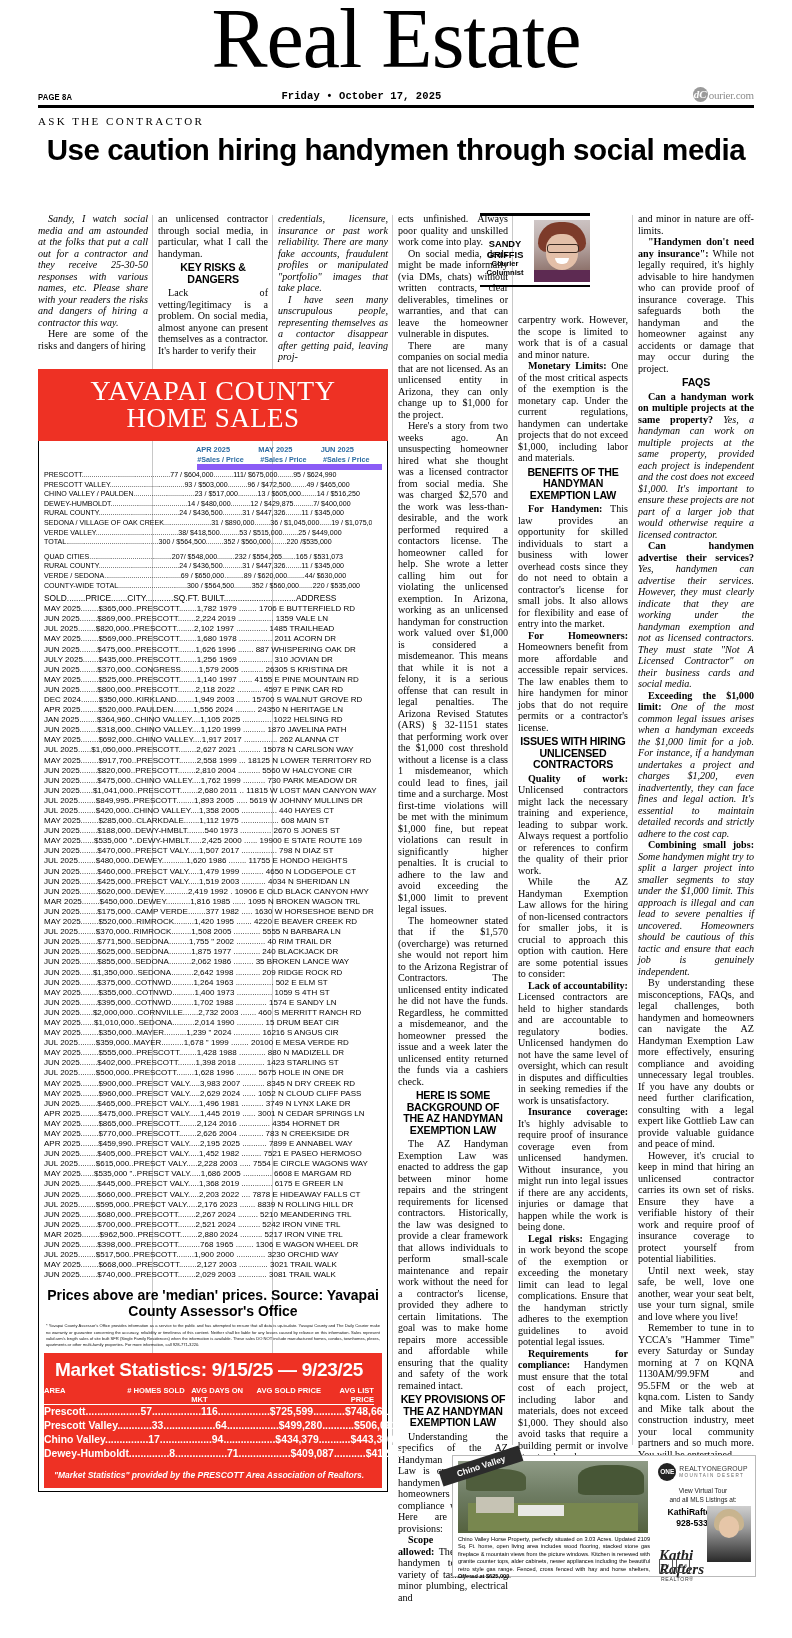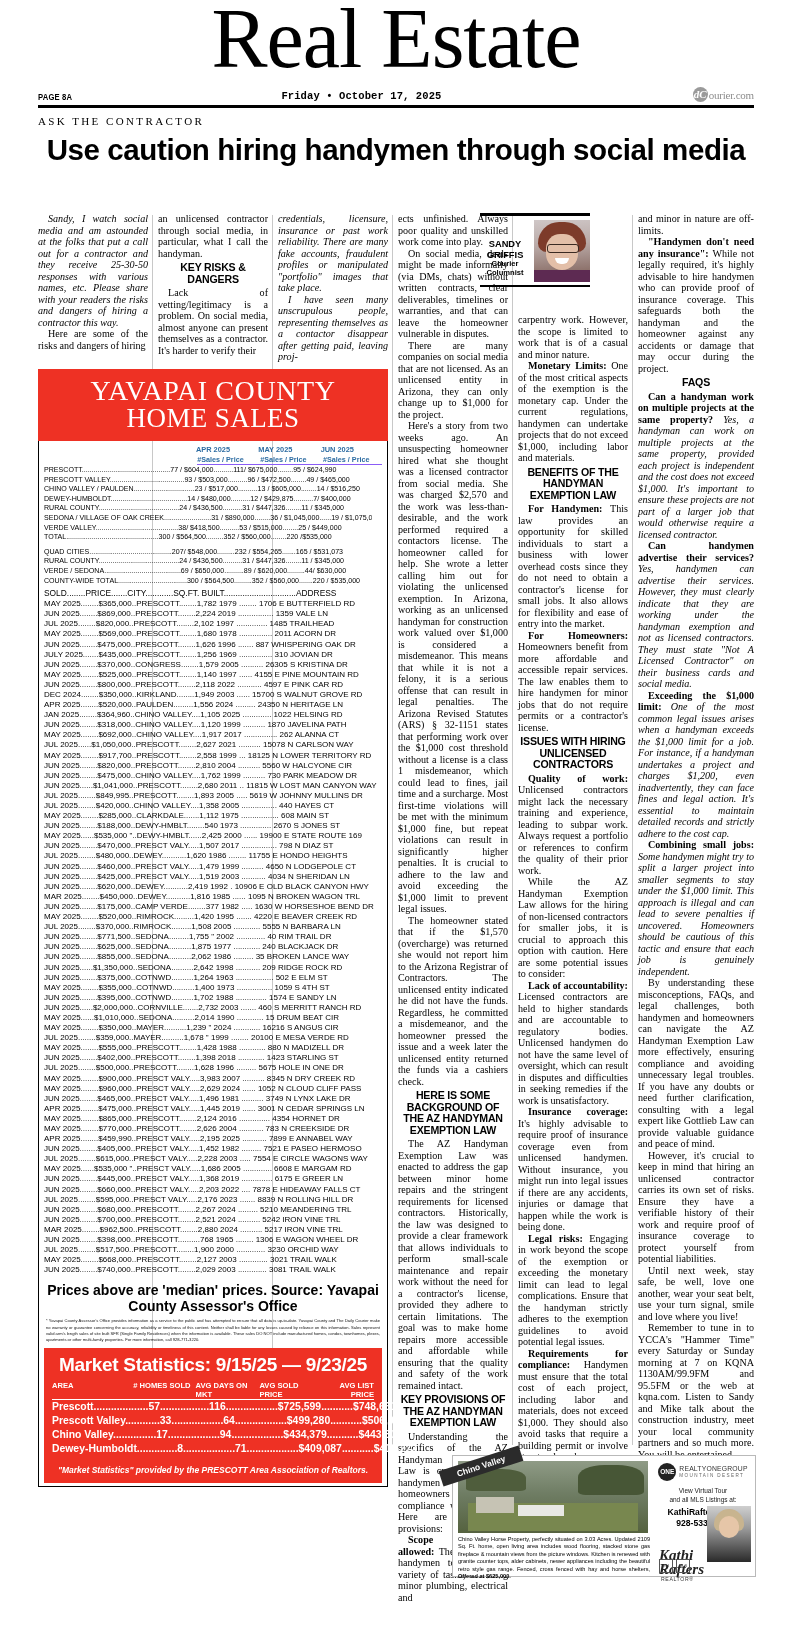--- a/index.html
+++ b/index.html
@@ -55,30 +55,30 @@
   .sales{position:absolute;left:38px;top:362px;width:350px;margin-top:7px;}
   .sales-head{background:#ee3124;color:#fff;text-align:center;padding:7px 0 9px 0;}
   .sh1{font-family:"Liberation Serif",serif;font-size:28px;letter-spacing:.6px;line-height:29px;}
   .sh2{font-family:"Liberation Serif",serif;font-size:27px;letter-spacing:.4px;line-height:27px;}
   .sales-body{border-left:1px solid #000;border-right:1px solid #000;border-bottom:1px solid #000;padding:4px 5px 3px 5px;}
   .mhead{display:flex;font-family:"Liberation Sans",sans-serif;font-weight:bold;font-size:7.4px;color:#2d6ca2;}
   .mhead .sp{width:156px;}
   .mhead .mcol{width:64px;}
   .mhead .mcol2{width:63px;}
   .mhead2{display:flex;font-family:"Liberation Sans",sans-serif;font-weight:bold;font-size:7.2px;color:#2d6ca2;margin-top:1px;}
-  .mhead2 span{border-bottom:1px solid #8b5cf6;display:inline-block;}
+  .mhead2 span{border-bottom:6px solid #8b5cf6;display:inline-block;}
   .srow{font-family:"Liberation Sans",sans-serif;font-size:7.3px;line-height:9.6px;white-space:nowrap;overflow:hidden;transform:scaleX(.97);transform-origin:left;}
   .gaprow{height:5px;}
   .listhead{font-family:"Liberation Sans",sans-serif;font-size:8.4px;line-height:11px;margin-top:3px;}
   .lrow{font-family:"Liberation Sans",sans-serif;font-size:8px;line-height:10.1px;white-space:nowrap;overflow:hidden;}
   .note{text-align:center;font-family:"Liberation Sans",sans-serif;font-weight:bold;font-size:14px;margin:7px 0 4px 0;}
   .fineprint{font-family:"Liberation Sans",sans-serif;font-size:4.1px;line-height:6.2px;text-align:justify;color:#111;padding:0 2px;}
 
   
-  .mstats{margin-top:5px;background:#ee3124;color:#fff;padding:6px 8px 8px 8px;}
+  .mstats{margin-top:5px;background:#ee3124;color:#fff;padding:6px 8px 8px 0;}
   .mstats-title{font-family:"Liberation Sans",sans-serif;font-weight:bold;font-size:19px;text-align:center;letter-spacing:-.3px;}
   .ms-head{display:flex;font-family:"Liberation Sans",sans-serif;font-weight:bold;font-size:7.6px;margin-top:5px;}
   .ms-head span{border-bottom:1.2px solid #fff;}
   .ms-h1{width:112px;} .ms-h2{width:86px;} .ms-h3{width:88px;} .ms-h4{width:70px;text-align:right;}
   .ms-row{font-family:"Liberation Sans",sans-serif;font-weight:bold;font-size:10.4px;line-height:14px;white-space:nowrap;}
   .ms-foot{font-family:"Liberation Sans",sans-serif;font-weight:bold;font-style:italic;font-size:8.5px;text-align:center;margin-top:9px;}
 
   
   .ad{position:absolute;left:452px;top:1455px;width:302px;height:120px;border:1px solid #b9b9b9;background:#fff;display:flex;}
   .ad-left{width:200px;position:relative;}

